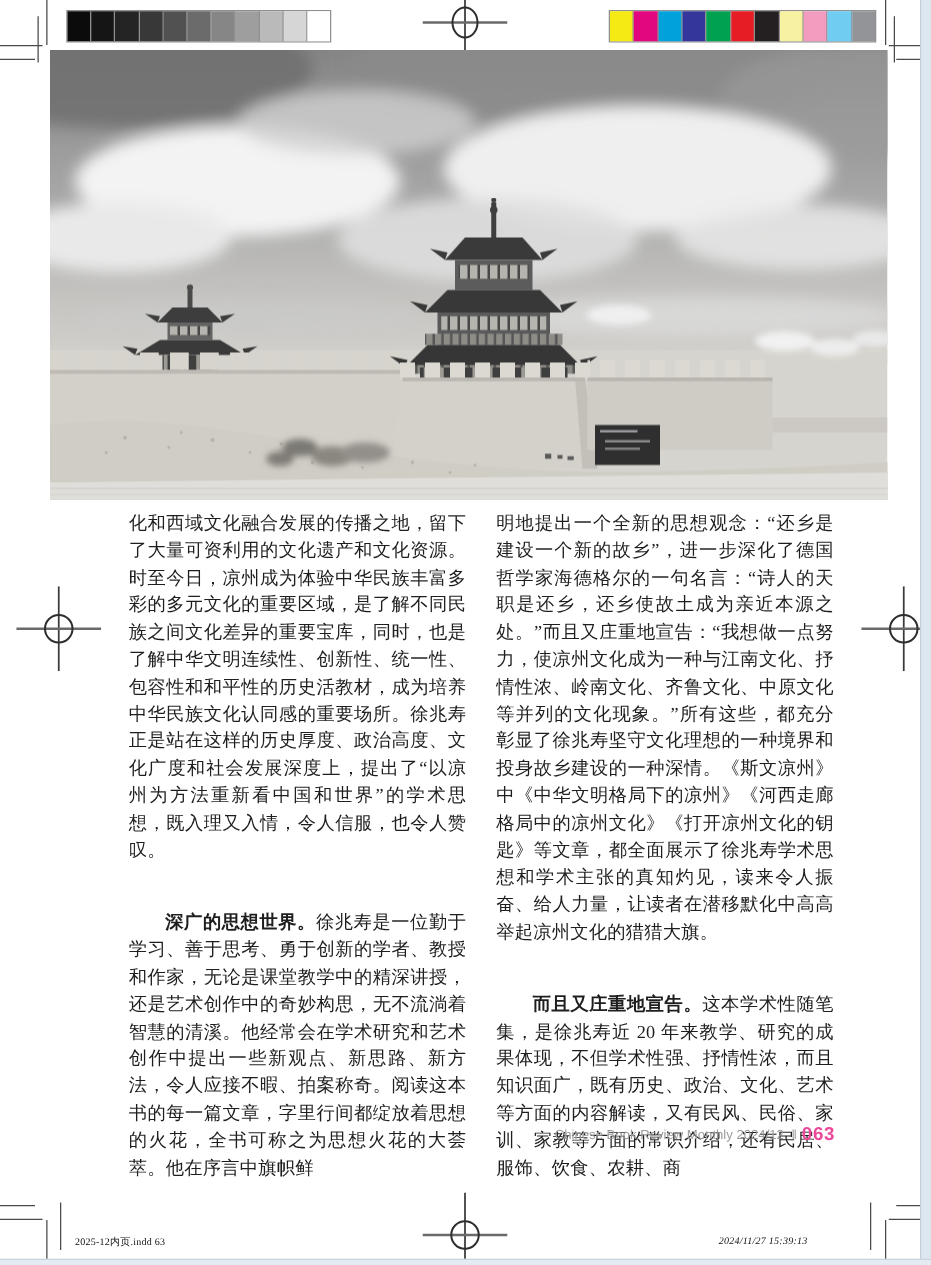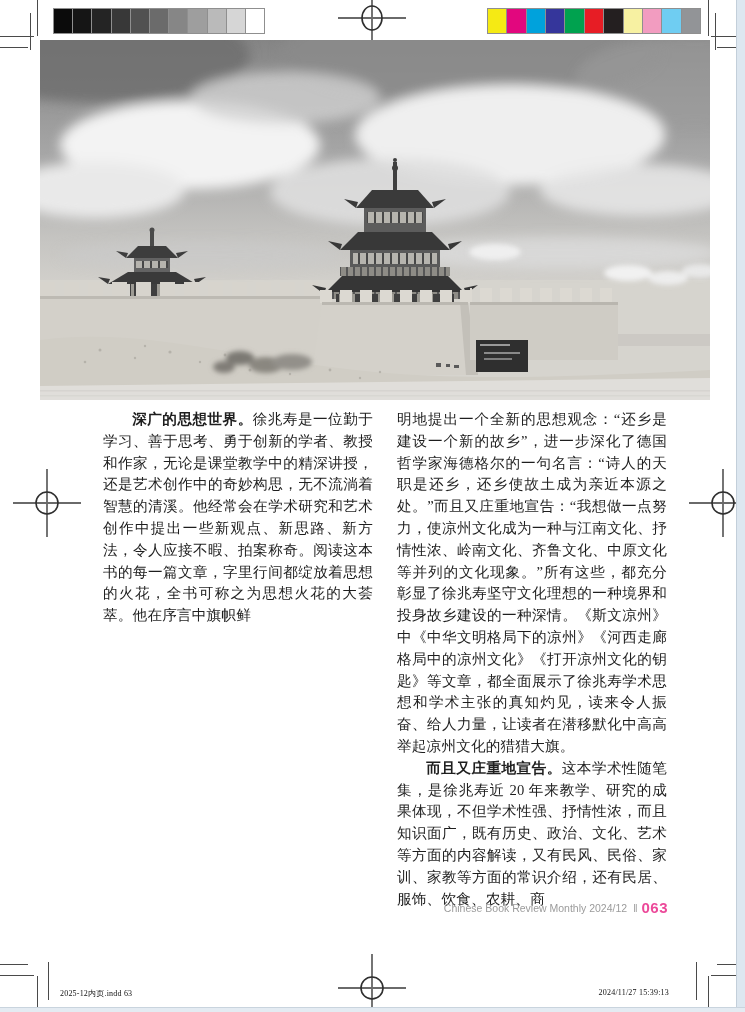--- a/index.html
+++ b/index.html
@@ -23,32 +23,32 @@
   #graybar{left:53px;width:212px;}
   #colorbar{left:487px;width:214px;}
 
   
   .photo{position:absolute;left:40px;top:40px;width:670px;height:360px;}
 
   
   .article{position:absolute;left:103px;top:409px;display:flex;gap:24px;}
   .col{width:270px;font-size:14.6px;line-height:21.8px;color:#1e1e1e;text-align:justify;letter-spacing:.2px;}
   .col p{margin:0;}
-  .col p.indent{text-indent:2em;}
+  .col p.indent{text-indent:2em;margin-top:36px;}
   .lead{font-weight:bold;}
 
   
   .footer{position:absolute;top:899px;right:77px;display:flex;align-items:center;font-family:"Liberation Sans","DejaVu Sans",sans-serif;color:#9b9b9b;font-size:10.5px;margin-left:32px;}
   .footer .sep{margin:0 4px 0 6px;color:#9b9b9b;}
   .footer .pagenum{font-size:15px;font-weight:bold;color:#ec4899;letter-spacing:.5px;}
 
   
   .imprint{position:absolute;top:988px;font-size:8px;color:#101010;font-family:"Liberation Serif","DejaVu Serif",serif;letter-spacing:.2px;}
   .imprint.left{left:60px;}
-  .imprint.right{right:76px;}
+  .imprint.right{right:99px;font-style:italic;}
 </style>
 </head>
 <body>
 
 <div id="page">
 
   <div class="cm" style="left:37px;top:0;width:1px;height:36px;"></div>
   <div class="cm" style="left:0;top:36px;width:34px;height:1px;"></div>
   <div class="cm" style="left:30px;top:13px;width:1px;height:37px;"></div>
   <div class="cm" style="left:0;top:47px;width:28px;height:1px;"></div>
@@ -257,20 +257,21 @@
         <rect x="414" y="325" width="5" height="3"></rect>
     </g>
 
     <path d="M0,346 L670,338 L670,360 L0,360 Z" fill="#e0deda"></path>
     <rect x="0" y="350" width="670" height="1.5" fill="#c8c6c1" opacity=".4"></rect>
     <rect x="0" y="355" width="670" height="1.5" fill="#c8c6c1" opacity=".3"></rect>
   </svg>
 
   <div class="article">
     <div class="col">
+      <p><span>化和西域文化融合发展的传播之地，留下了大量可资利用的文化遗产和文化资源。时至今日，凉州成为体验中华民族丰富多彩的多元文化的重要区域，是了解不同民族之间文化差异的重要宝库，同时，也是了解中华文明连续性、创新性、统一性、包容性和和平性的历史活教材，成为培养中华民族文化认同感的重要场所。徐兆寿正是站在这样的历史厚度、政治高度、文化广度和社会发展深度上，提出了“以凉州为方法重新看中国和世界”的学术思想，既入理又入情，令人信服，也令人赞叹。</span></p>
       <p class="indent"><span class="lead">深广的思想世界。</span><span>徐兆寿是一位勤于学习、善于思考、勇于创新的学者、教授和作家，无论是课堂教学中的精深讲授，还是艺术创作中的奇妙构思，无不流淌着智慧的清溪。他经常会在学术研究和艺术创作中提出一些新观点、新思路、新方法，令人应接不暇、拍案称奇。阅读这本书的每一篇文章，字里行间都绽放着思想的火花，全书可称之为思想火花的大荟萃。他在序言中旗帜鲜</span></p>
     </div>
     <div class="col">
       <p><span>明地提出一个全新的思想观念：“还乡是建设一个新的故乡”，进一步深化了德国哲学家海德格尔的一句名言：“诗人的天职是还乡，还乡使故土成为亲近本源之处。”而且又庄重地宣告：“我想做一点努力，使凉州文化成为一种与江南文化、抒情性浓、岭南文化、齐鲁文化、中原文化等并列的文化现象。”所有这些，都充分彰显了徐兆寿坚守文化理想的一种境界和投身故乡建设的一种深情。《斯文凉州》中《中华文明格局下的凉州》《河西走廊格局中的凉州文化》《打开凉州文化的钥匙》等文章，都全面展示了徐兆寿学术思想和学术主张的真知灼见，读来令人振奋、给人力量，让读者在潜移默化中高高举起凉州文化的猎猎大旗。</span></p>
       <p class="indent"><span class="lead">而且又庄重地宣告。</span><span>这本学术性随笔集，是徐兆寿近 20 年来教学、研究的成果体现，不但学术性强、抒情性浓，而且知识面广，既有历史、政治、文化、艺术等方面的内容解读，又有民风、民俗、家训、家教等方面的常识介绍，还有民居、服饰、饮食、农耕、商</span></p>
     </div>
   </div>
 
   <div class="footer">
     <span>Chinese Book Review Monthly 2024/12</span>

